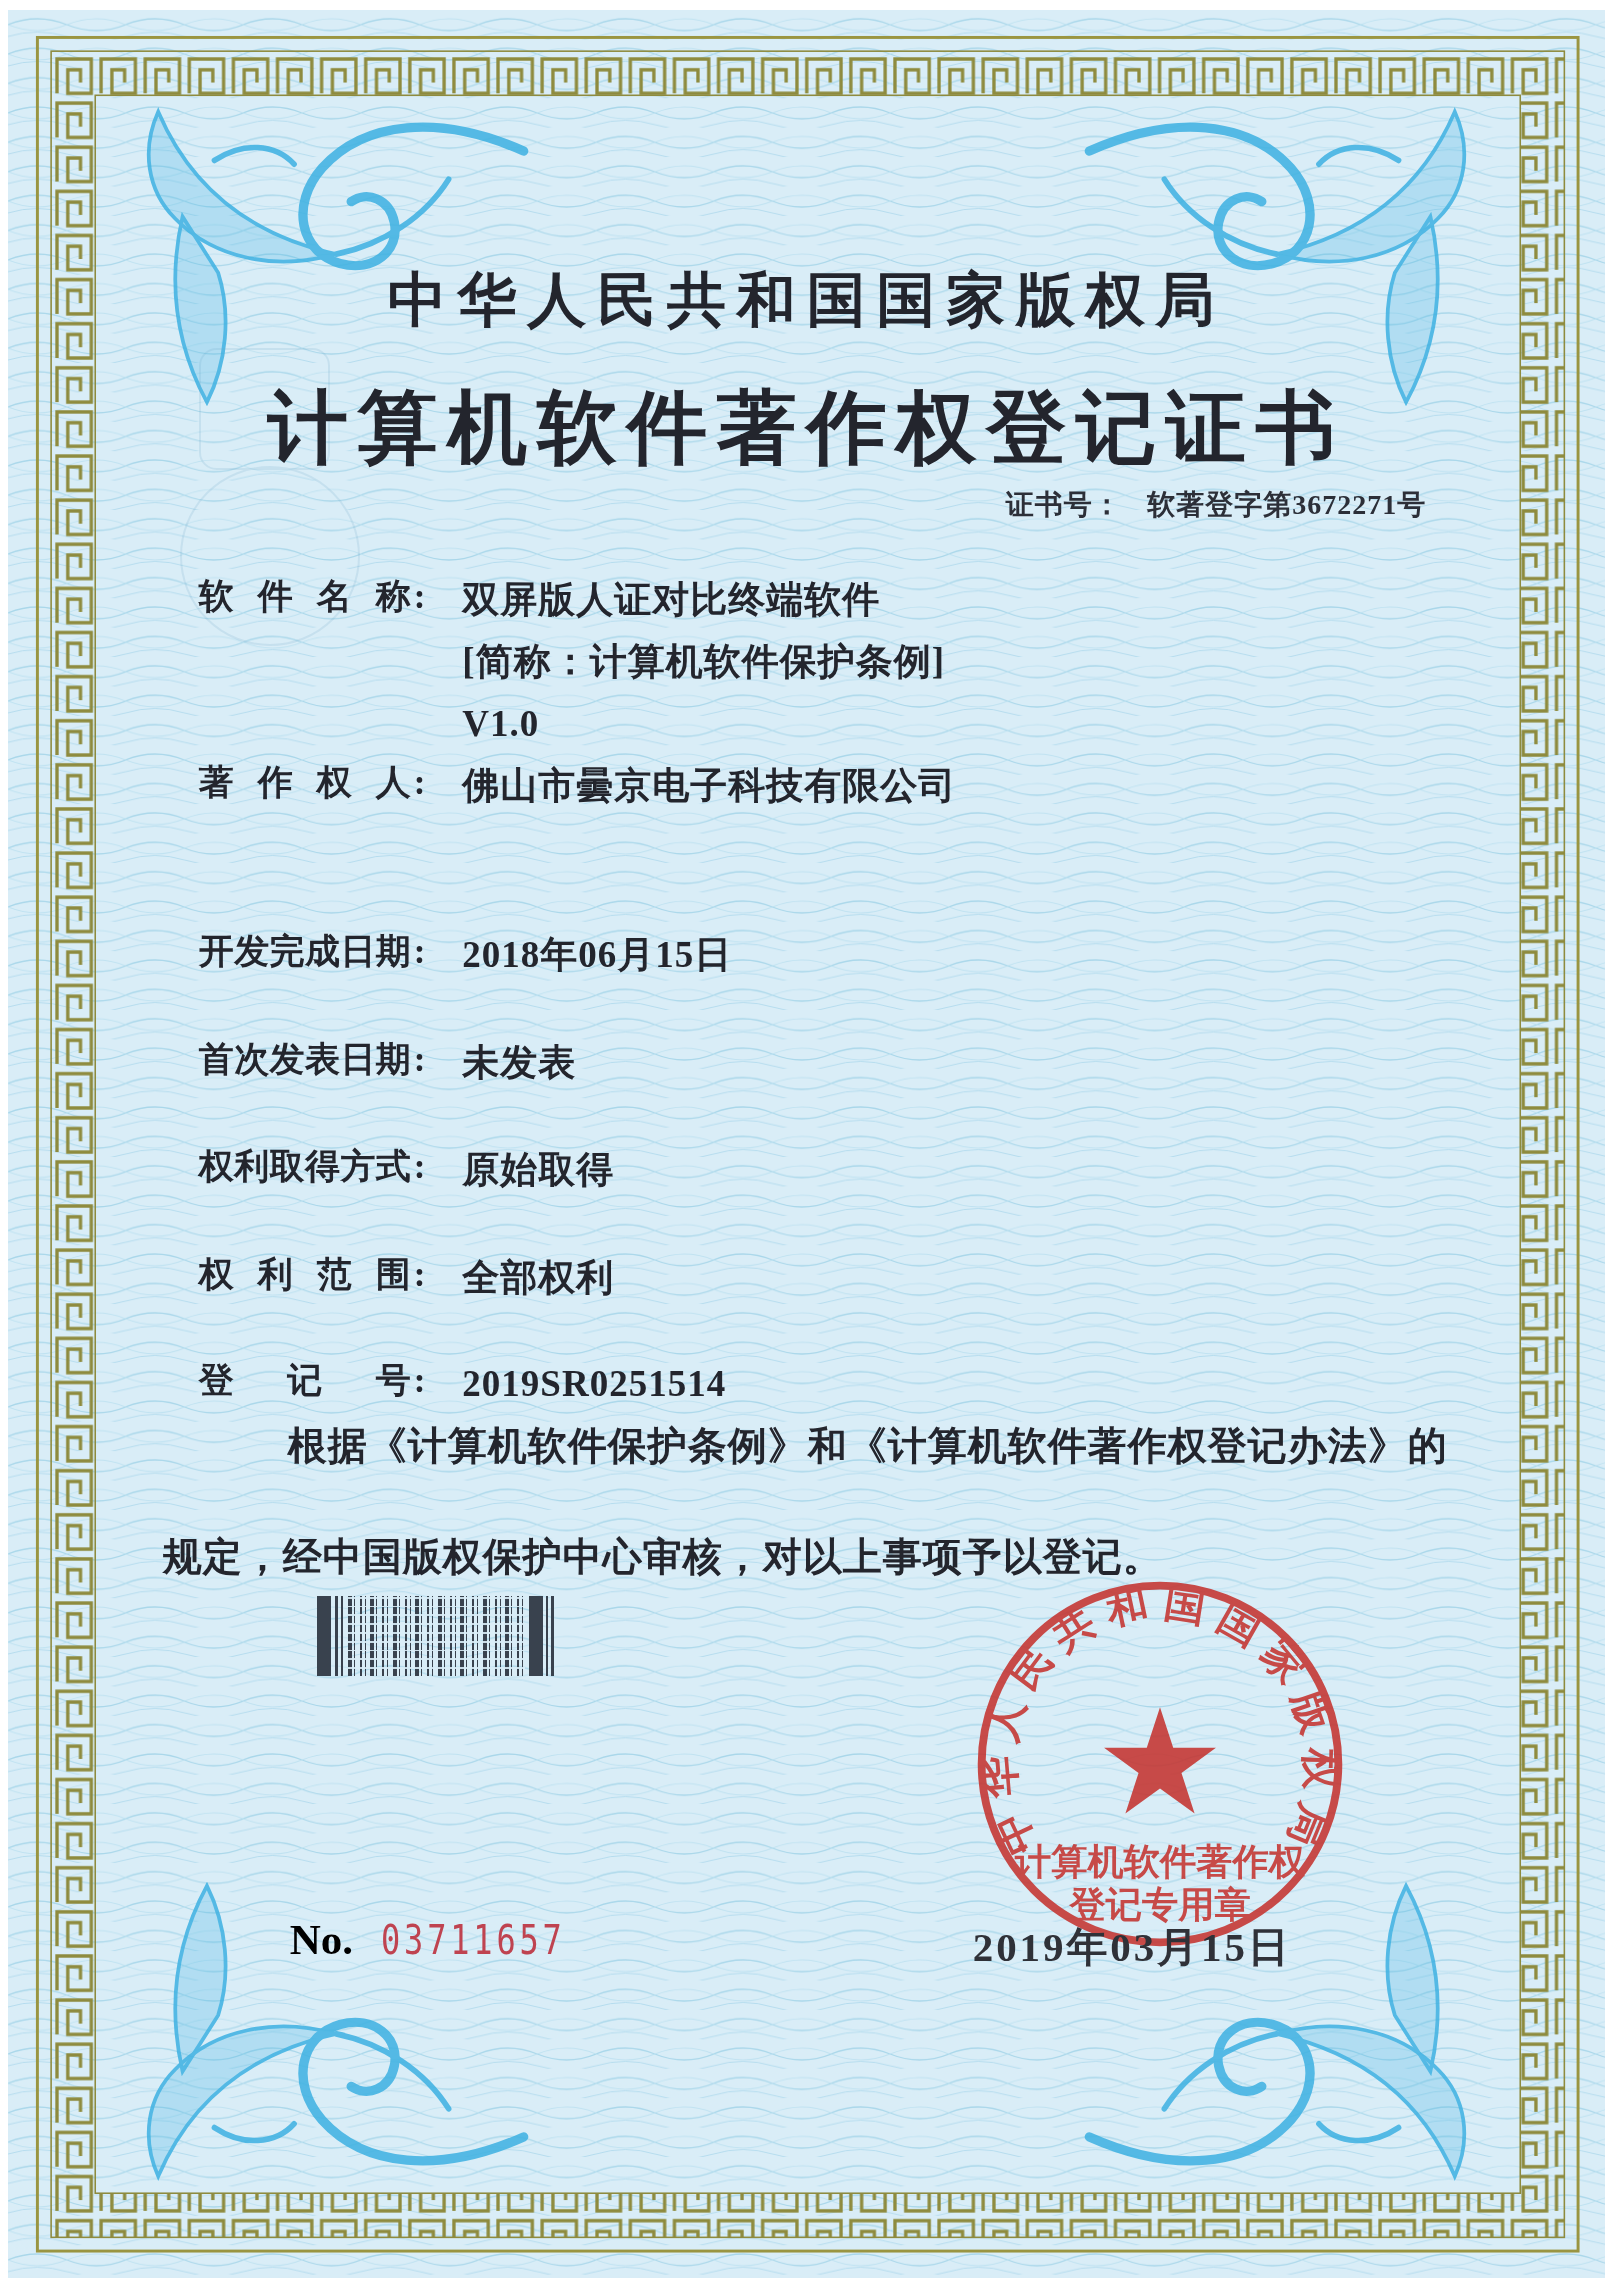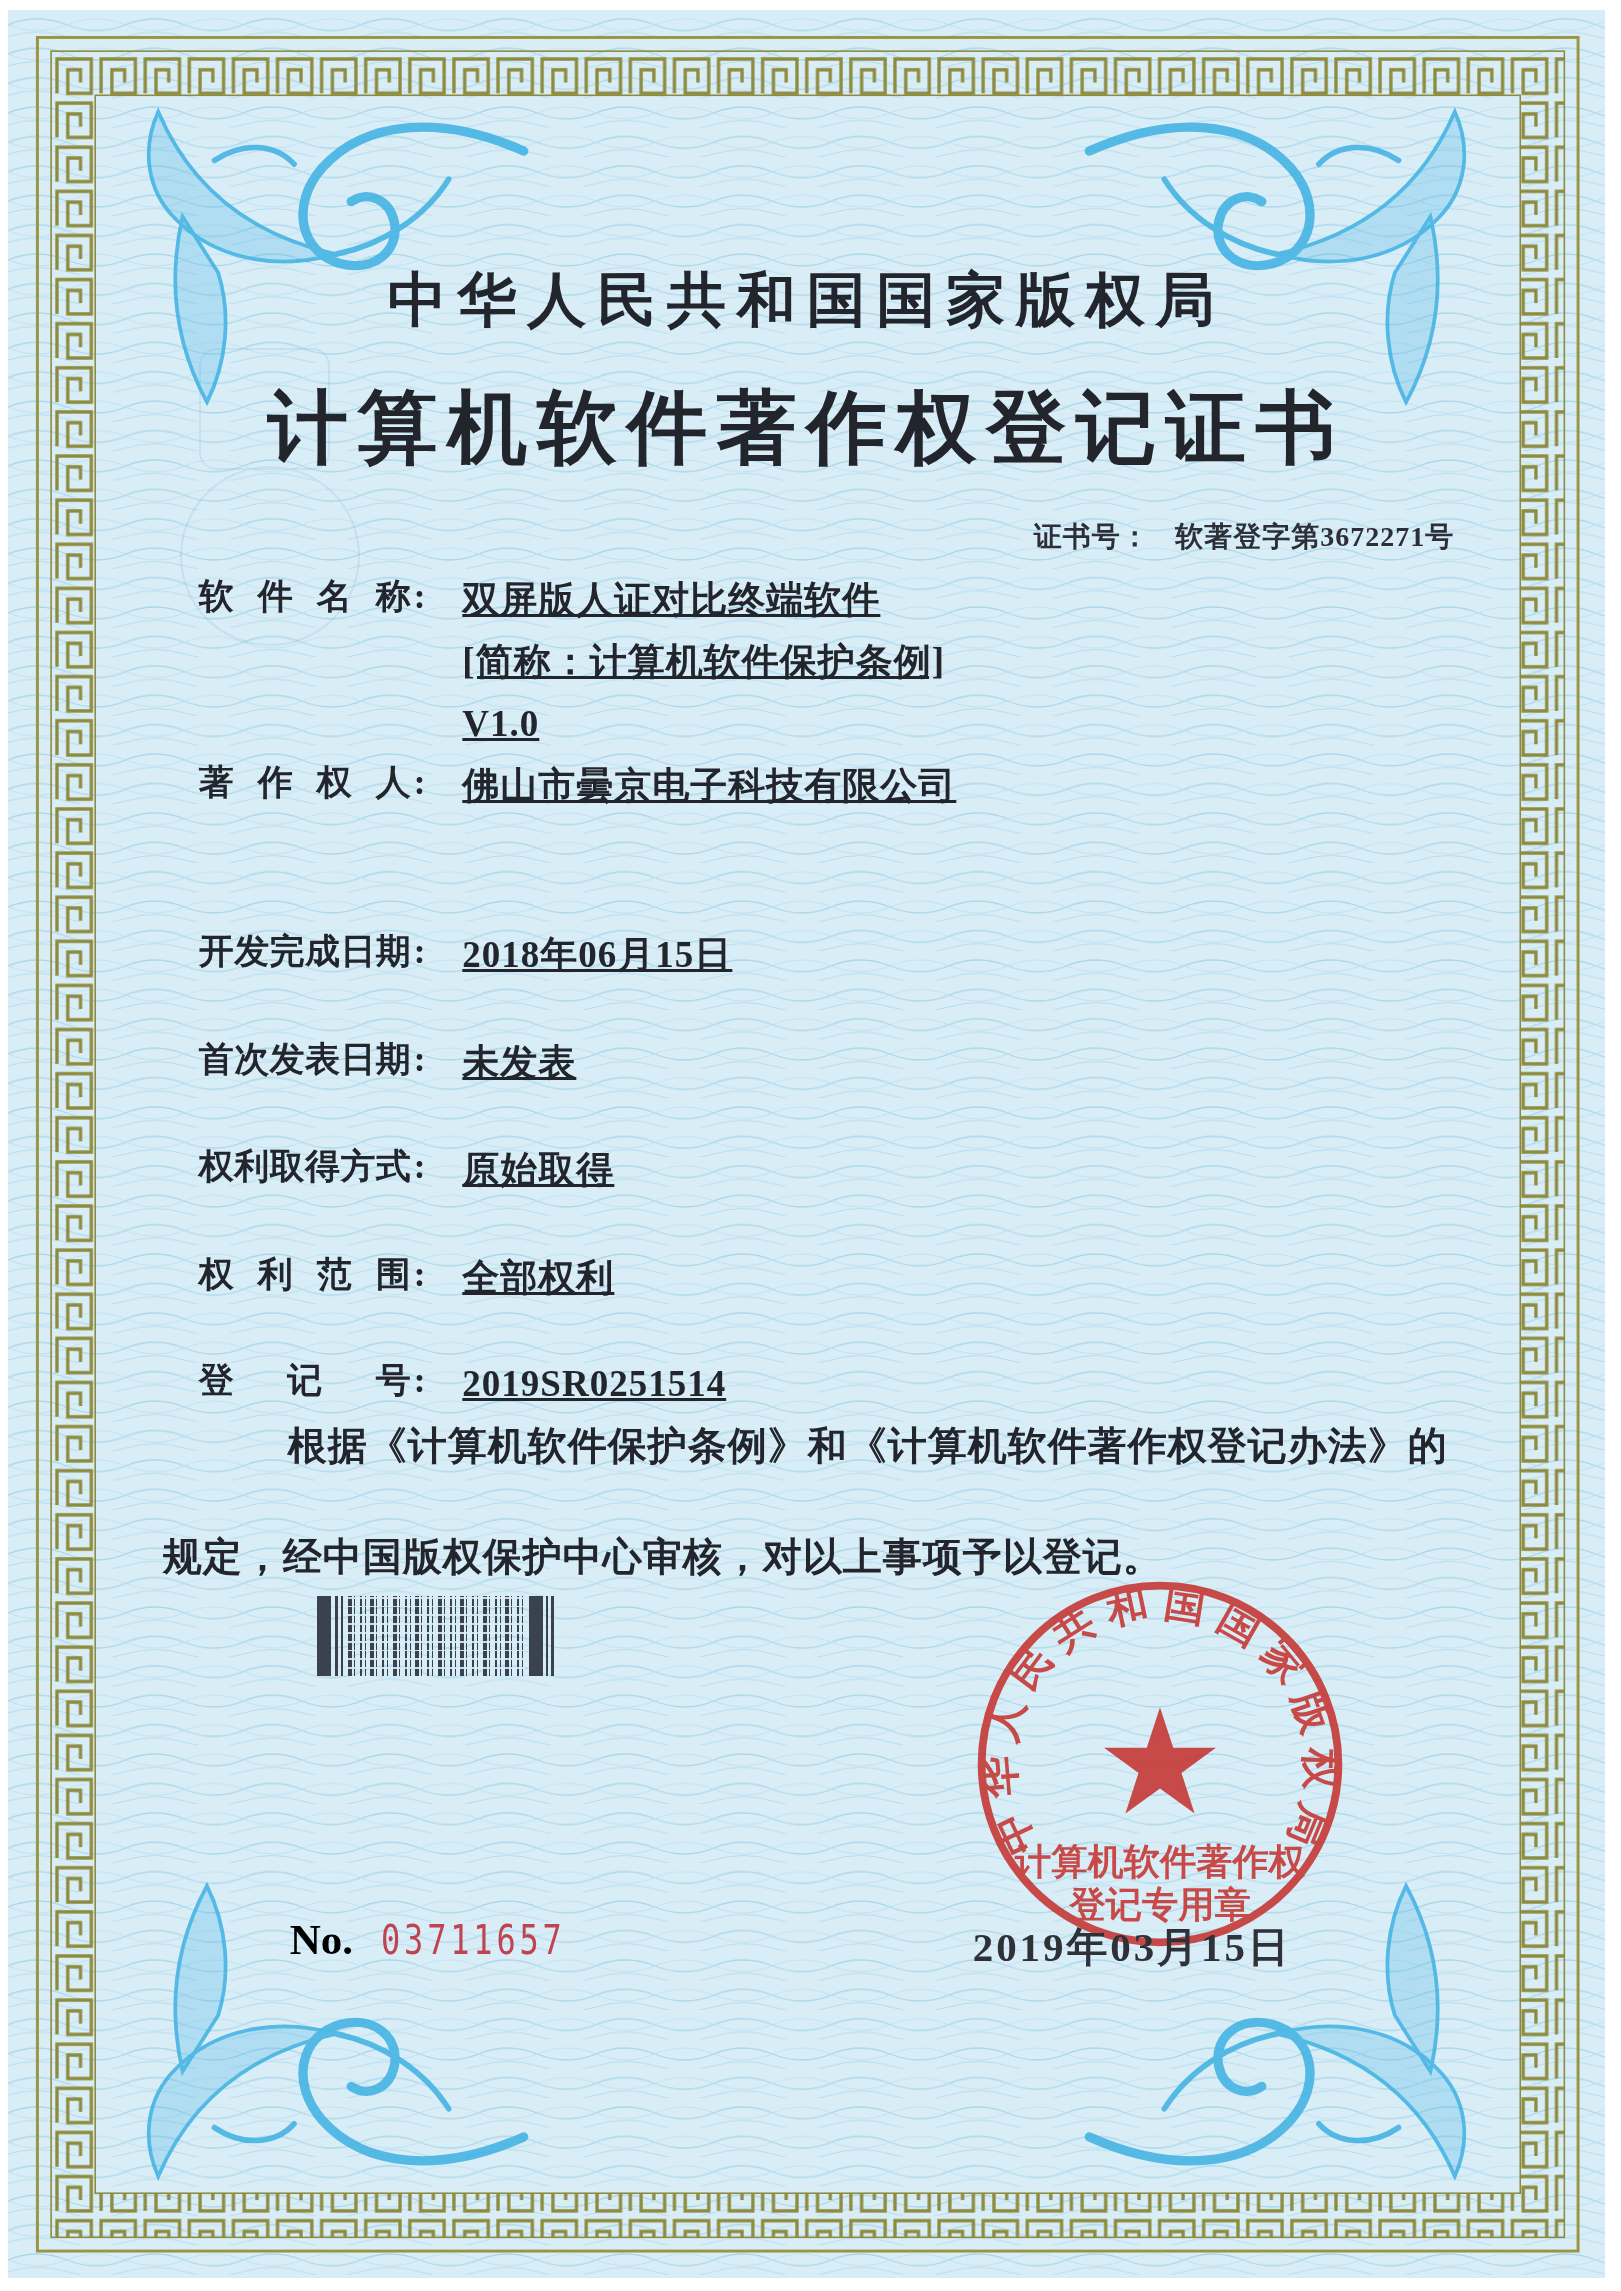--- a/index.html
+++ b/index.html
@@ -12,29 +12,29 @@
   .flourish.tr{right:94px;top:94px;transform:scaleX(-1);}
   .flourish.bl{left:94px;bottom:94px;transform:scaleY(-1);}
   .flourish.br{right:94px;bottom:94px;transform:scale(-1,-1);}
   .emboss{position:absolute;left:172px;top:338px;width:186px;height:314px;opacity:.18;}
   .emboss .e1{position:absolute;left:19.6px;top:0;width:127px;height:118px;border:2.9px solid #6fa9c9;border-radius:17.6px;}
   .emboss .e2{position:absolute;left:0;top:118px;width:176px;height:176px;border:2.9px solid #6fa9c9;border-radius:50%;}
   .authority{position:absolute;left:0;top:251px;width:100%;text-align:center;
              font-size:59px;font-weight:900;letter-spacing:10.8px;color:#23252d;}
   .doc-title{position:absolute;left:0;top:365px;width:100%;text-align:center;
              font-size:80px;font-weight:900;letter-spacing:9.8px;color:#23252d;}
-  .cert-no{position:absolute;left:1026px;top:476px;font-family:"Liberation Serif",serif;
-           font-size:28px;font-weight:700;color:#2c2f38;letter-spacing:1px;margin-top:32px;}
+  .cert-no{position:absolute;left:998px;top:476px;font-family:"Liberation Serif",serif;
+           font-size:28px;font-weight:700;color:#2c2f38;letter-spacing:1px;}
   .cert-no .gap{display:inline-block;width:25.5px;}
   .frow{position:absolute;left:191px;display:flex;align-items:flex-start;color:#23252d;}
   .flabel{display:inline-block;width:212px;text-align:justify;text-align-last:justify;
           font-size:35px;font-weight:700;font-family:"Liberation Serif",serif;line-height:55px;}
   .fcolon{font-size:35px;font-weight:700;margin-left:2.9px;line-height:55px;font-family:"Liberation Serif",serif;}
   .fvalues{display:flex;flex-direction:column;margin-left:37px;font-size:37px;font-weight:700;
-           font-family:"Liberation Serif",serif;line-height:62px;color:#23252d;letter-spacing:1px;text-decoration:underline;}
+           font-family:"Liberation Serif",serif;line-height:62px;color:#23252d;letter-spacing:1px;}
   .statement{position:absolute;left:155px;top:1380px;width:1309px;font-size:39px;font-weight:700;
              line-height:111px;color:#23252d;font-family:"Liberation Serif",serif;letter-spacing:1px;}
   .statement .st1{text-indent:125px;}
   .barcode{position:absolute;left:309px;top:1586px;width:237px;height:80px;display:flex;}
   .bc-start{width:31px;height:100%;
      background:linear-gradient(90deg,#39424e 0 13.7px,rgba(0,0,0,0) 13.7px 17.6px,#39424e 17.6px 20.6px,rgba(0,0,0,0) 20.6px 23.5px,#39424e 23.5px 25.5px,rgba(0,0,0,0) 25.5px 31px);}
   .bc-end{width:29px;height:100%;
      background:linear-gradient(90deg,rgba(0,0,0,0) 0 3.9px,#39424e 3.9px 17.6px,rgba(0,0,0,0) 17.6px 20.6px,#39424e 20.6px 22.5px,rgba(0,0,0,0) 22.5px 25.5px,#39424e 25.5px 29px);}
   .bc-mid{flex:1;height:100%;
      background:

